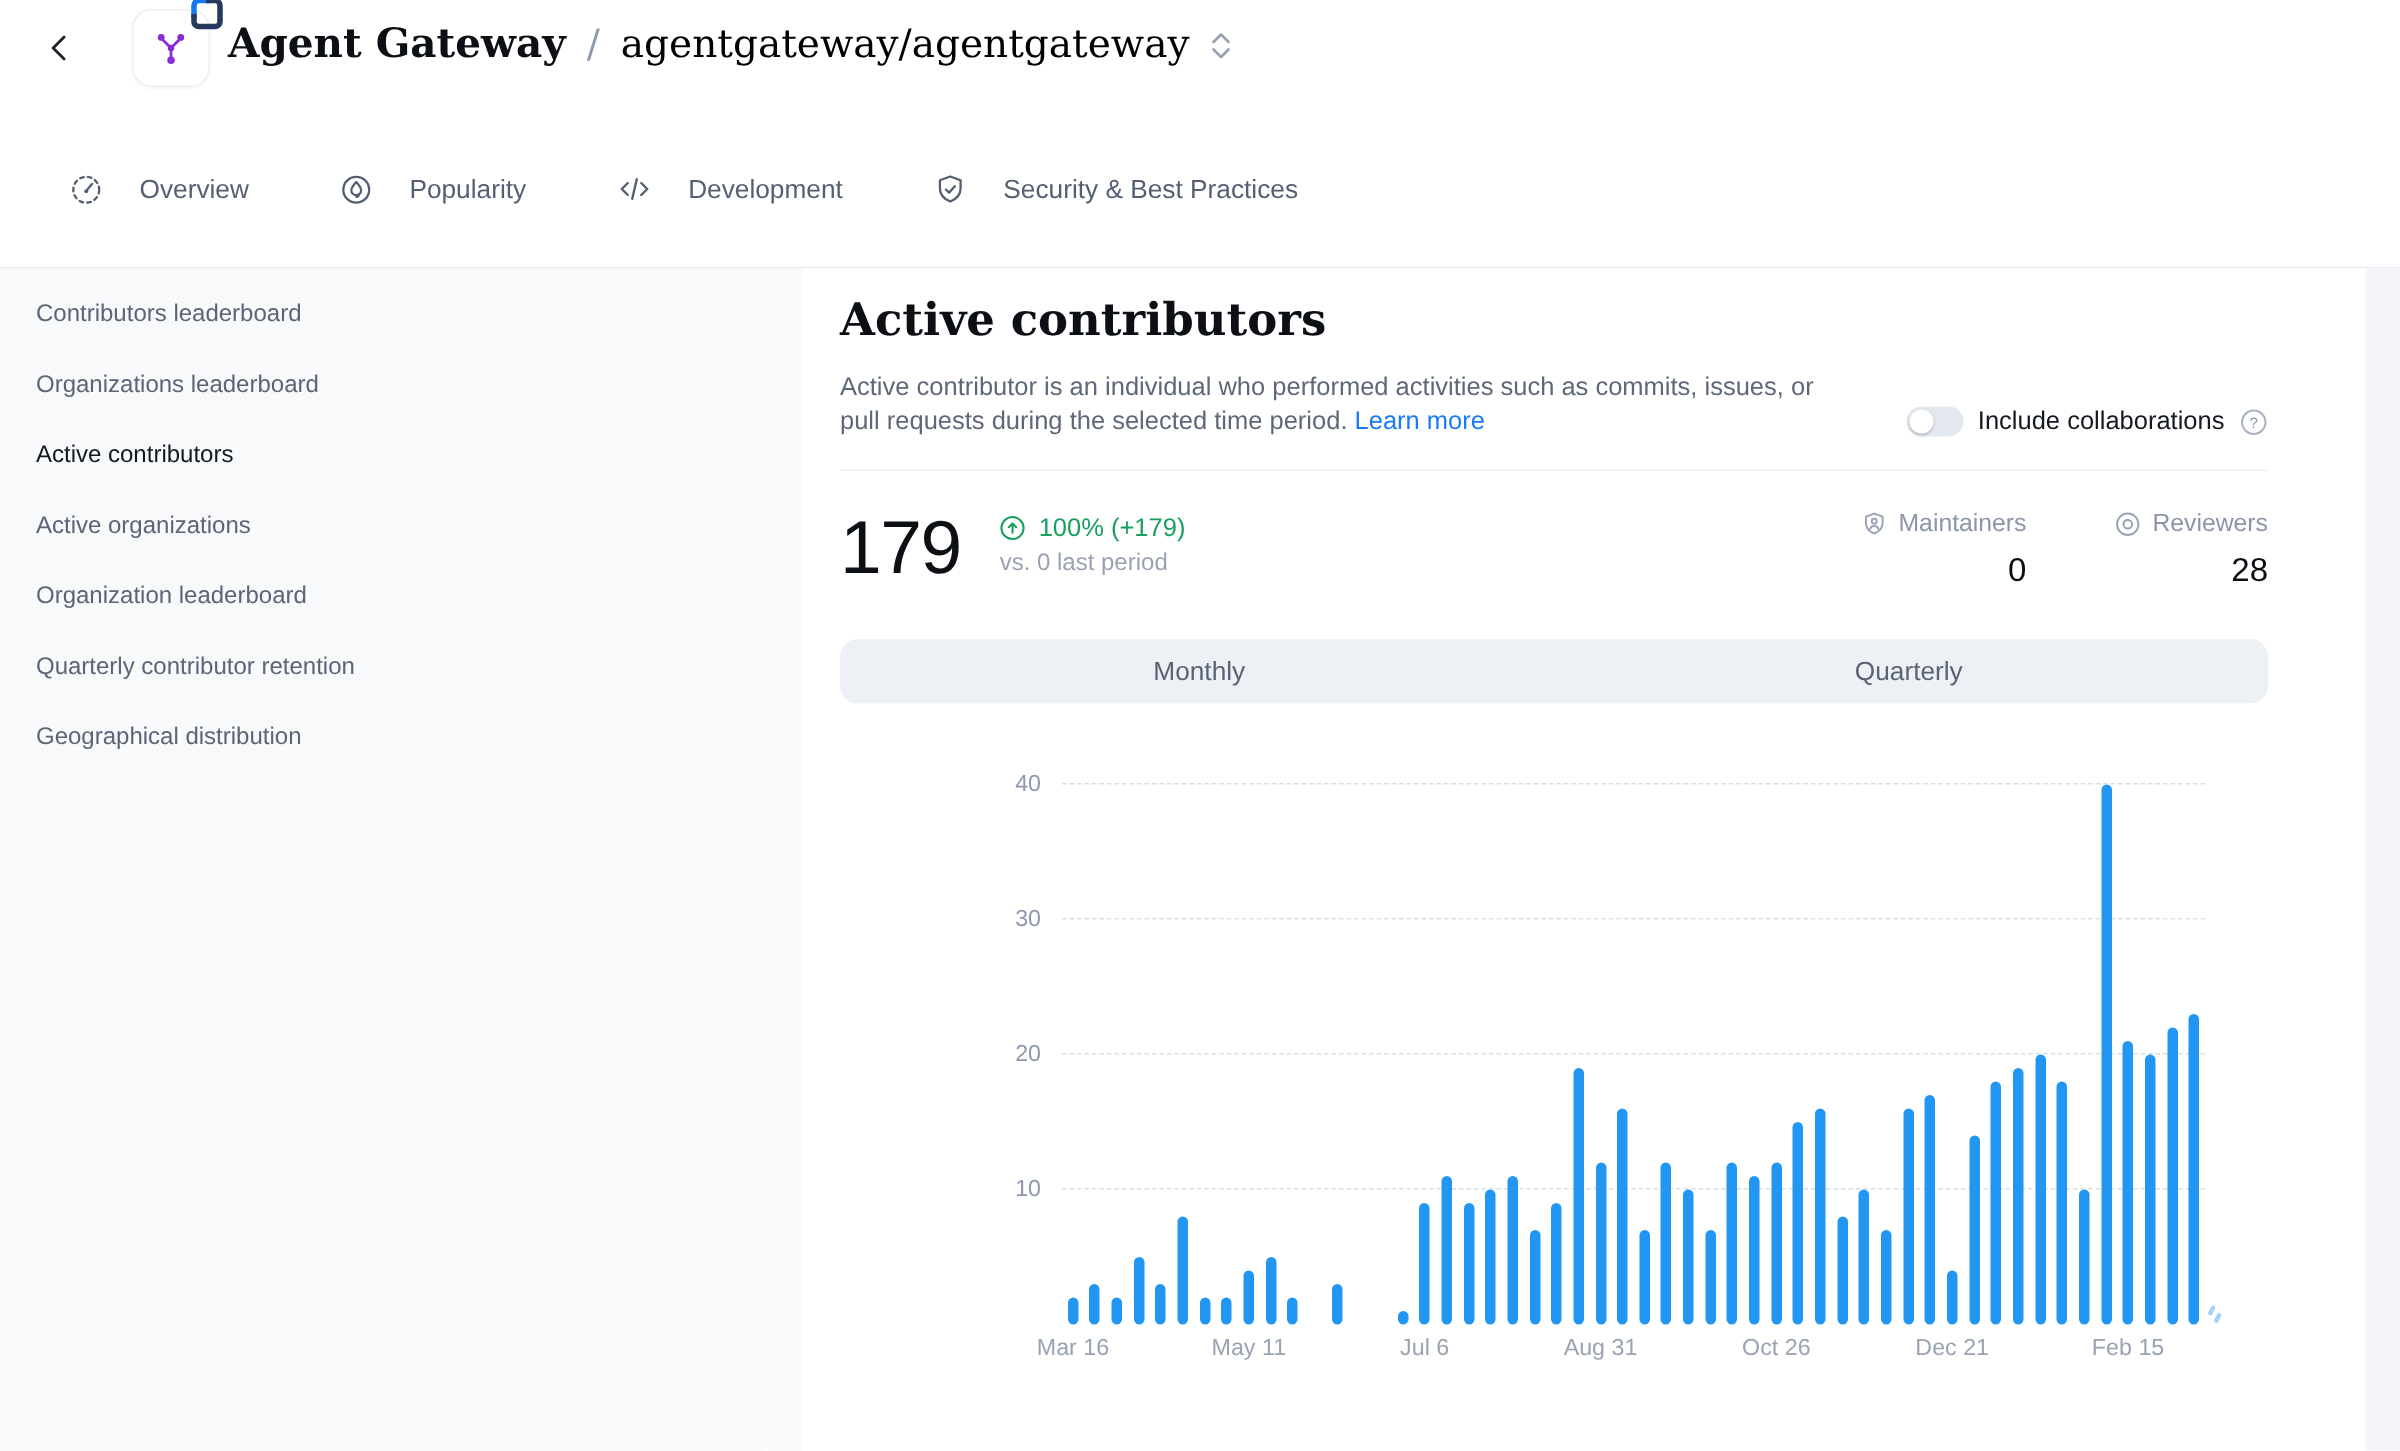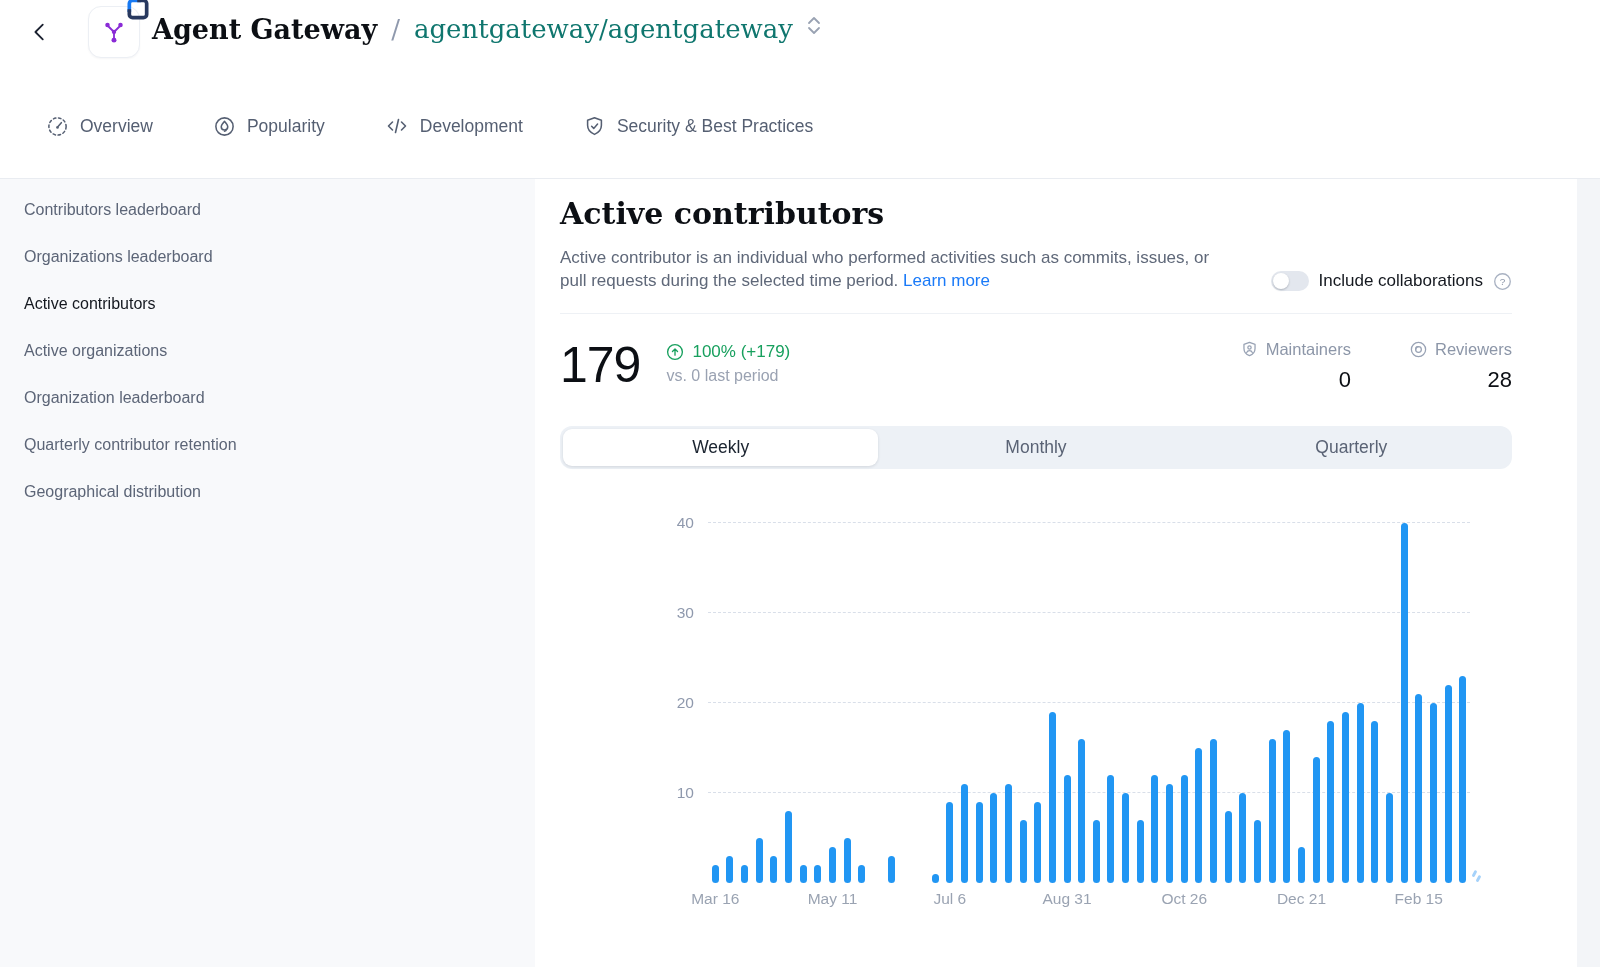--- a/index.html
+++ b/index.html
@@ -10,30 +10,30 @@
   
   .app-header { position:relative; height:90px; background:#fff; }
   .back-btn { position:absolute; left:26px; top:18px; width:28px; height:28px;
     display:flex; align-items:center; justify-content:center; cursor:pointer; }
   .logo-card { position:absolute; left:88px; top:6px; width:52px; height:52px;
     background:#fff; border:1px solid #eceff4; border-radius:13px;
     display:flex; align-items:center; justify-content:center;
     box-shadow:0 1px 2px rgba(16,24,40,.04); }
   .logo-overlay { position:absolute; top:-11px; right:-12px; }
   .title-row { position:absolute; left:152px; top:14px; display:flex;
-    gap:14px; }
+    align-items:center; gap:14px; }
   .product-title { font-size:27px; font-weight:700; color:#0c0f14; }
   .title-sep { font-size:26px; color:#8f99ad; font-weight:400; }
-  .repo-name { font-size:26px; color:#0f766e; font-weight:400; }
+  .repo-name { font-size:26px; color:#000000; font-weight:400; }
   .repo-selector { display:flex; flex-direction:column; gap:1px; cursor:pointer; padding-top:2px; }
 
   
   .tab-bar { position:absolute; top:100px; left:24px; display:flex; gap:16px; }
   .tab { height:52px; padding:0 22px; border-radius:26px; display:flex;
-    align-items:center; gap:11px; font-size:17.5px; color:#555f72;
+    align-items:center; gap:24px; font-size:17.5px; color:#555f72;
     font-weight:500; cursor:pointer; background:transparent; border:none; }
   .tab.active { background:#e8f1fd; color:#14181f; font-weight:700; }
   .header-divider { position:absolute; top:178px; left:0; width:1600px;
     height:1px; background:#e9ecf1; }
 
   
   .body { position:absolute; top:179px; left:0; right:0; bottom:0; display:flex; }
   .sidebar { width:535px; background:#f8f9fb; padding:22px 0 0 24px; flex:none; }
   .side-item { font-size:16px; color:#5c6577; margin-bottom:29px; cursor:pointer; }
   .side-item.active { color:#14181f; font-weight:500; }
@@ -237,21 +237,20 @@
                 <path d="M12 8.4 a3.6 3.6 0 0 0 -3.6 3.6"></path>
               </svg>
               <span>Reviewers</span>
             </span>
             <span class="stat-value">28</span>
           </div>
         </div>
       </div>
 
       <div class="segmented">
-        <button class="segment active">Weekly</button>
         <button class="segment">Monthly</button>
         <button class="segment">Quarterly</button>
       </div>
 
       <div class="chart-area">
         <div class="plot" id="plot">
             <div class="gridline" style="bottom: 90px;">
               <span class="y-tick">10</span>
             </div>
             <div class="gridline" style="bottom: 180px;">

